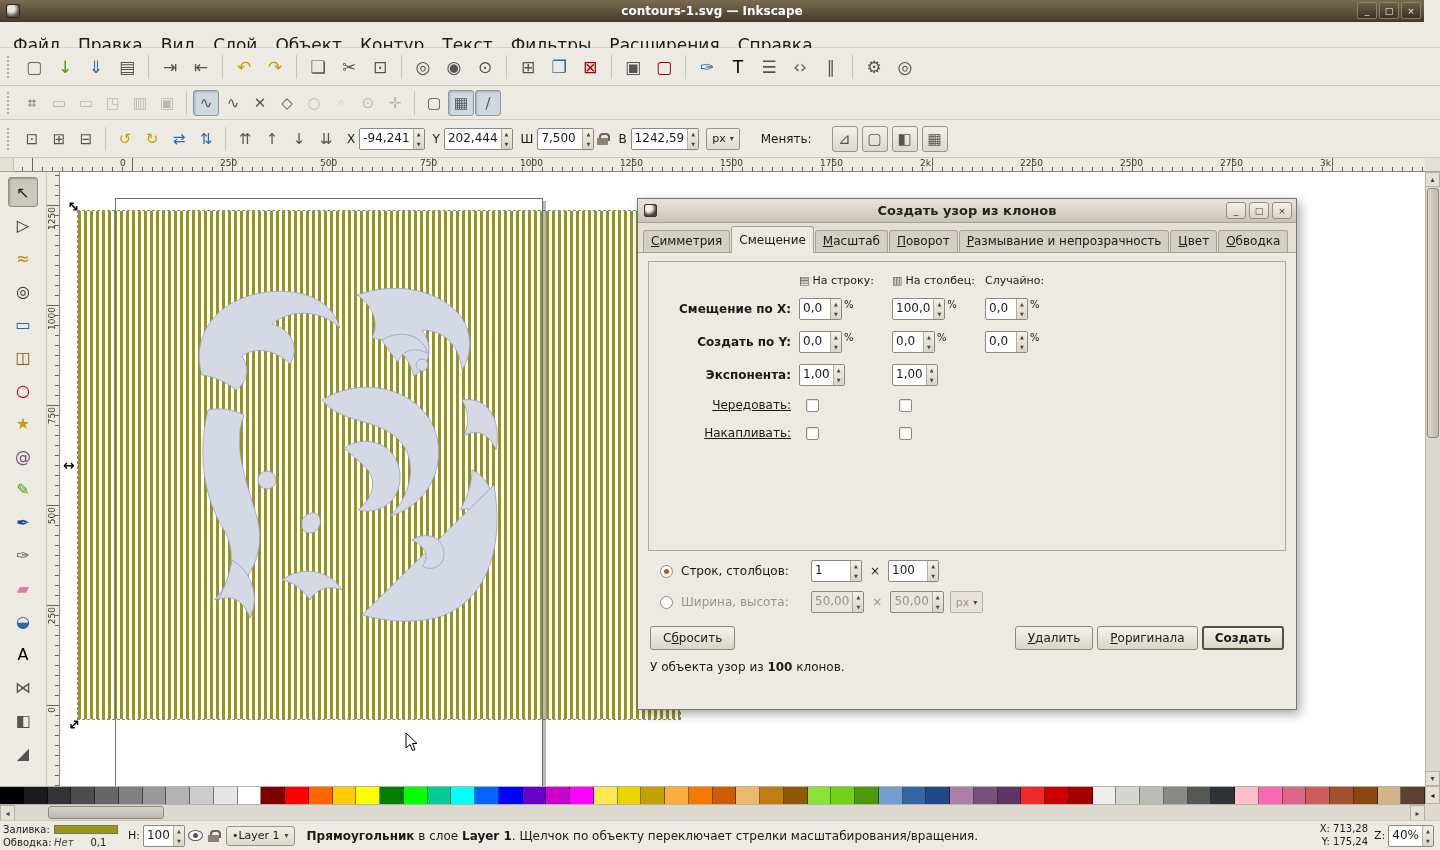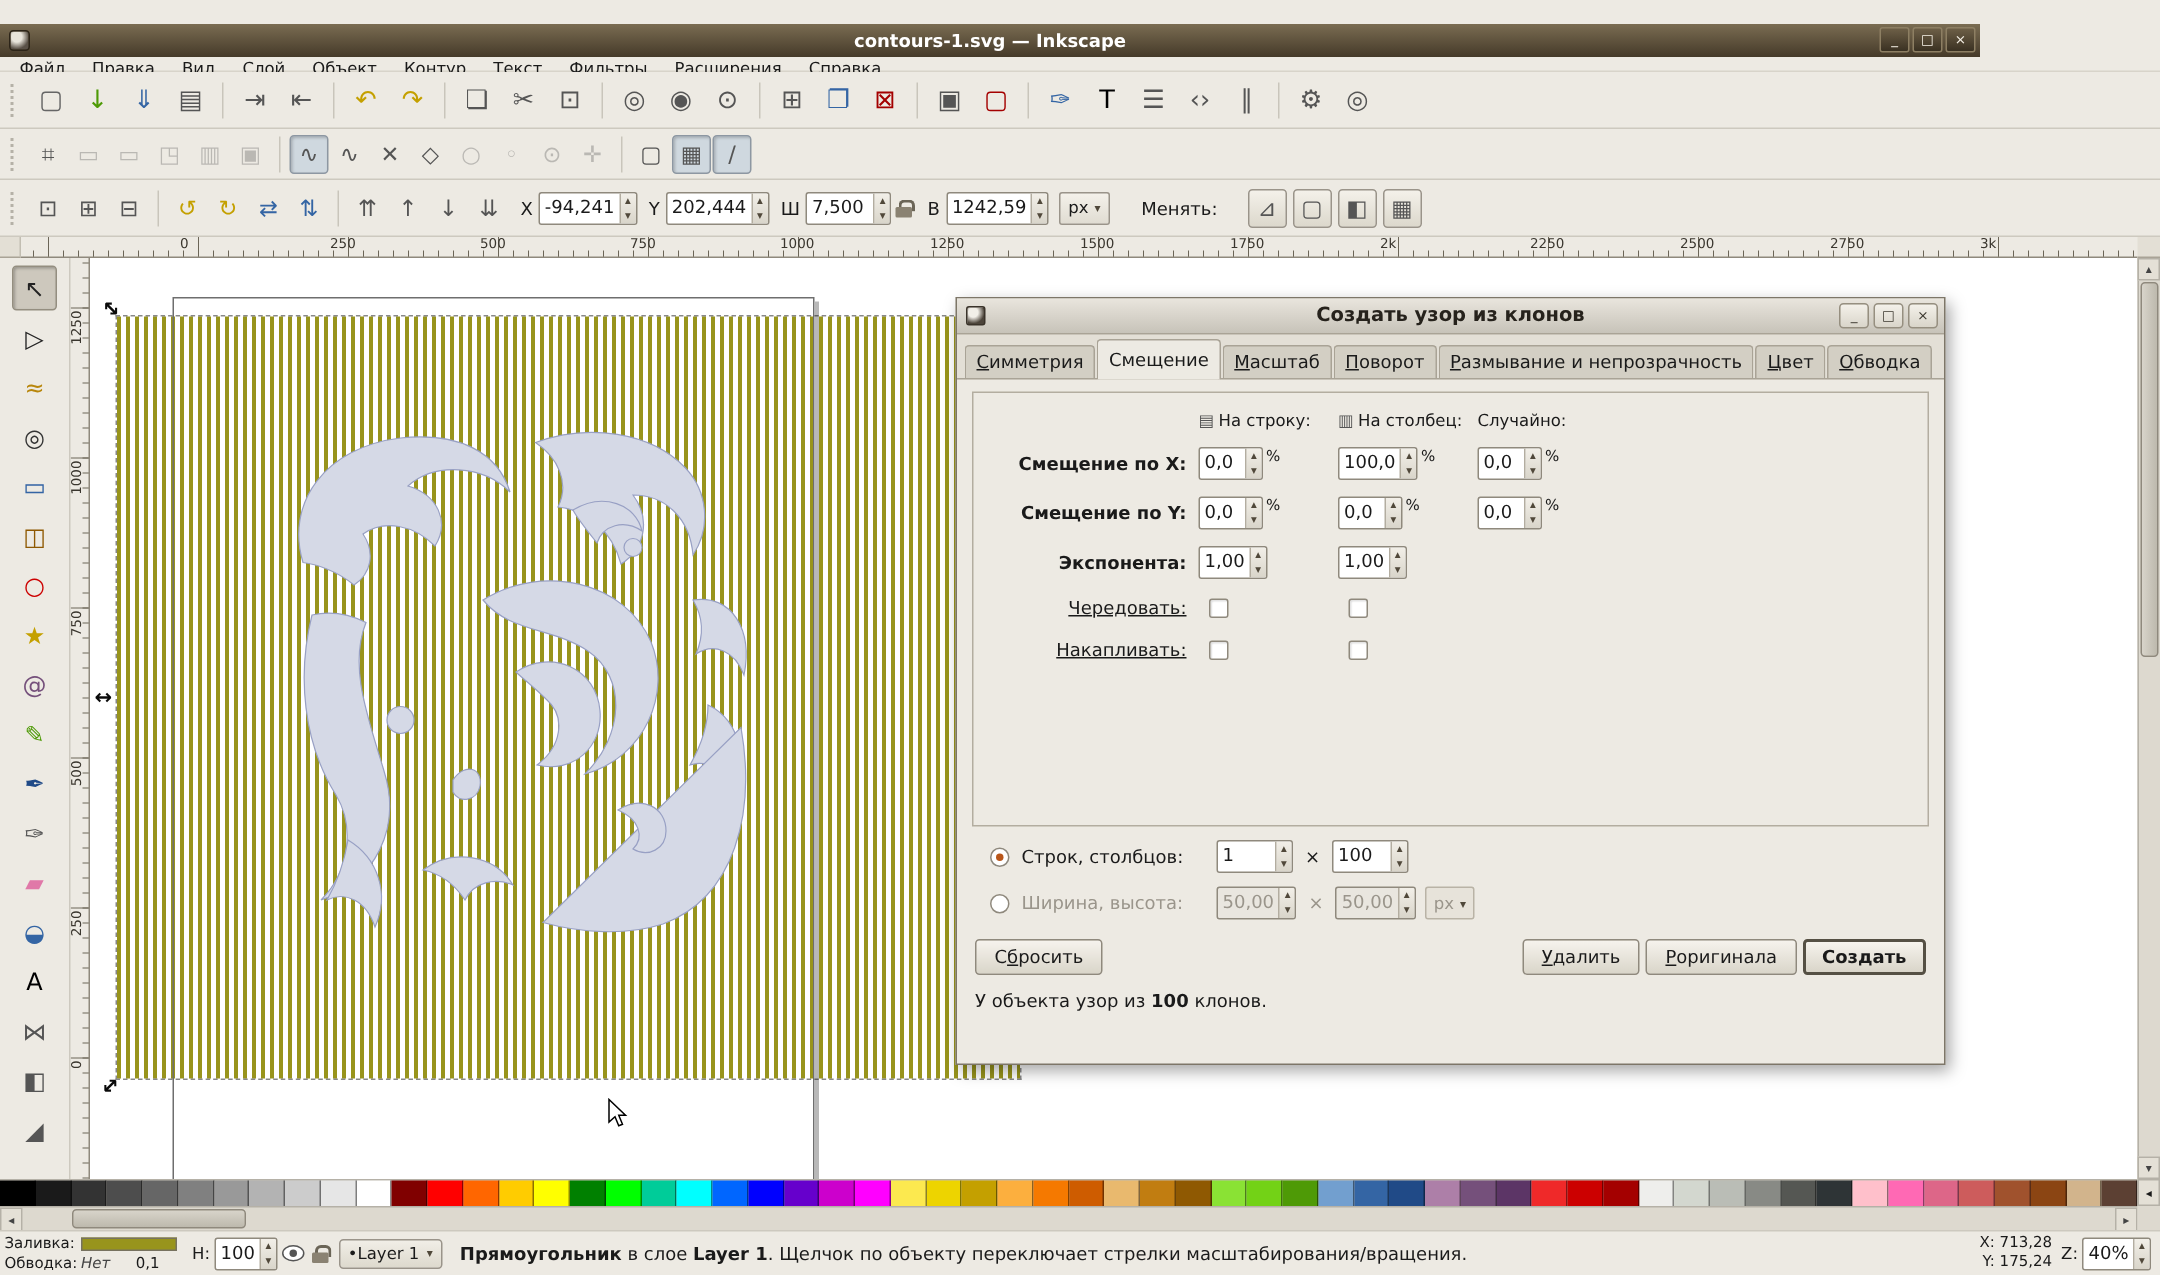--- a/index.html
+++ b/index.html
@@ -1,33 +1,33 @@
 <!DOCTYPE html>
 <html><head>
 <meta charset="utf-8">
 <style>
   * { margin:0; padding:0; box-sizing:border-box; }
   html,body { width:1440px; height:850px; }
   body { font-family:"DejaVu Sans", sans-serif; font-size:12px; color:#1a1a1a; background:#edeae3; }
   #root { position:relative; width:1440px; height:850px; background:#edeae3; overflow:hidden; }
 
   
-  .titlebar { position:absolute; left:0; top:16px; width:1320px; height:22px;
+  .titlebar { position:absolute; left:0; top:0; width:1424px; height:22px;
     background:linear-gradient(#7a6c52,#453a29); display:flex; align-items:center; color:#fff; z-index:30;}
   .app-icon { width:14px; height:14px; margin-left:6px; border-radius:3px;
     background:radial-gradient(circle at 35% 30%, #e8e4da 0 30%, #5a5147 70%); border:1px solid #2c2418;}
   .titlebar .title { position:absolute; left:0; right:0; text-align:center; font-weight:bold; font-size:12px; }
   .winbtns { position:absolute; right:3px; top:2px; display:flex; gap:2px; }
   .winbtn { width:20px; height:17px; background:linear-gradient(#6d5f47,#3a3122); border:1px solid #8d7f63;
     border-radius:2px; color:#f5f0e6; font-size:9px; display:flex; align-items:center; justify-content:center; }
 
   
   .menubar { position:absolute; top:22px; left:0; width:1440px; height:26px; background:#edeae3;
     border-bottom:1px solid #d8d4ca; display:flex; align-items:center; padding-left:4px; }
-  .menu-item { padding:4px 9px; font-size:11px;margin-top:21px; }
+  .menu-item { padding:4px 9px; font-size:17px;margin-top:21px; }
   .mn { text-decoration:underline; }
 
   
   .bar { position:absolute; left:0; width:1440px; background:#edeae3; border-bottom:1px solid #cdc9bf;
     display:flex; align-items:center; padding-left:4px; gap:1px; }
   .cmdbar { top:48px; height:38px; }
   .snapbar { top:86px; height:34px; }
   .selbar { top:120px; height:38px; }
   .grip { width:5px; height:22px; border-left:2px dotted #b5b1a7; margin:0 6px 0 3px; }
   .ticon { width:26px; height:26px; display:flex; align-items:center; justify-content:center; font-size:15px;
@@ -593,21 +593,21 @@
               <span class="spin-val">0,0</span>
               <span class="spin-btns">
                 <span class="sb">▲</span>
                 <span class="sb">▼</span>
               </span>
             </span>
             <span class="pct">%</span>
           </span>
       </div>
       <div class="d-row">
-        <span class="d-label">Смещение по Y:</span>
+        <span class="d-label">Создать по Y:</span>
         <span class="d-cell">
             <span class="spin">
               <span class="spin-val">0,0</span>
               <span class="spin-btns">
                 <span class="sb">▲</span>
                 <span class="sb">▼</span>
               </span>
             </span>
             <span class="pct">%</span>
           </span>

